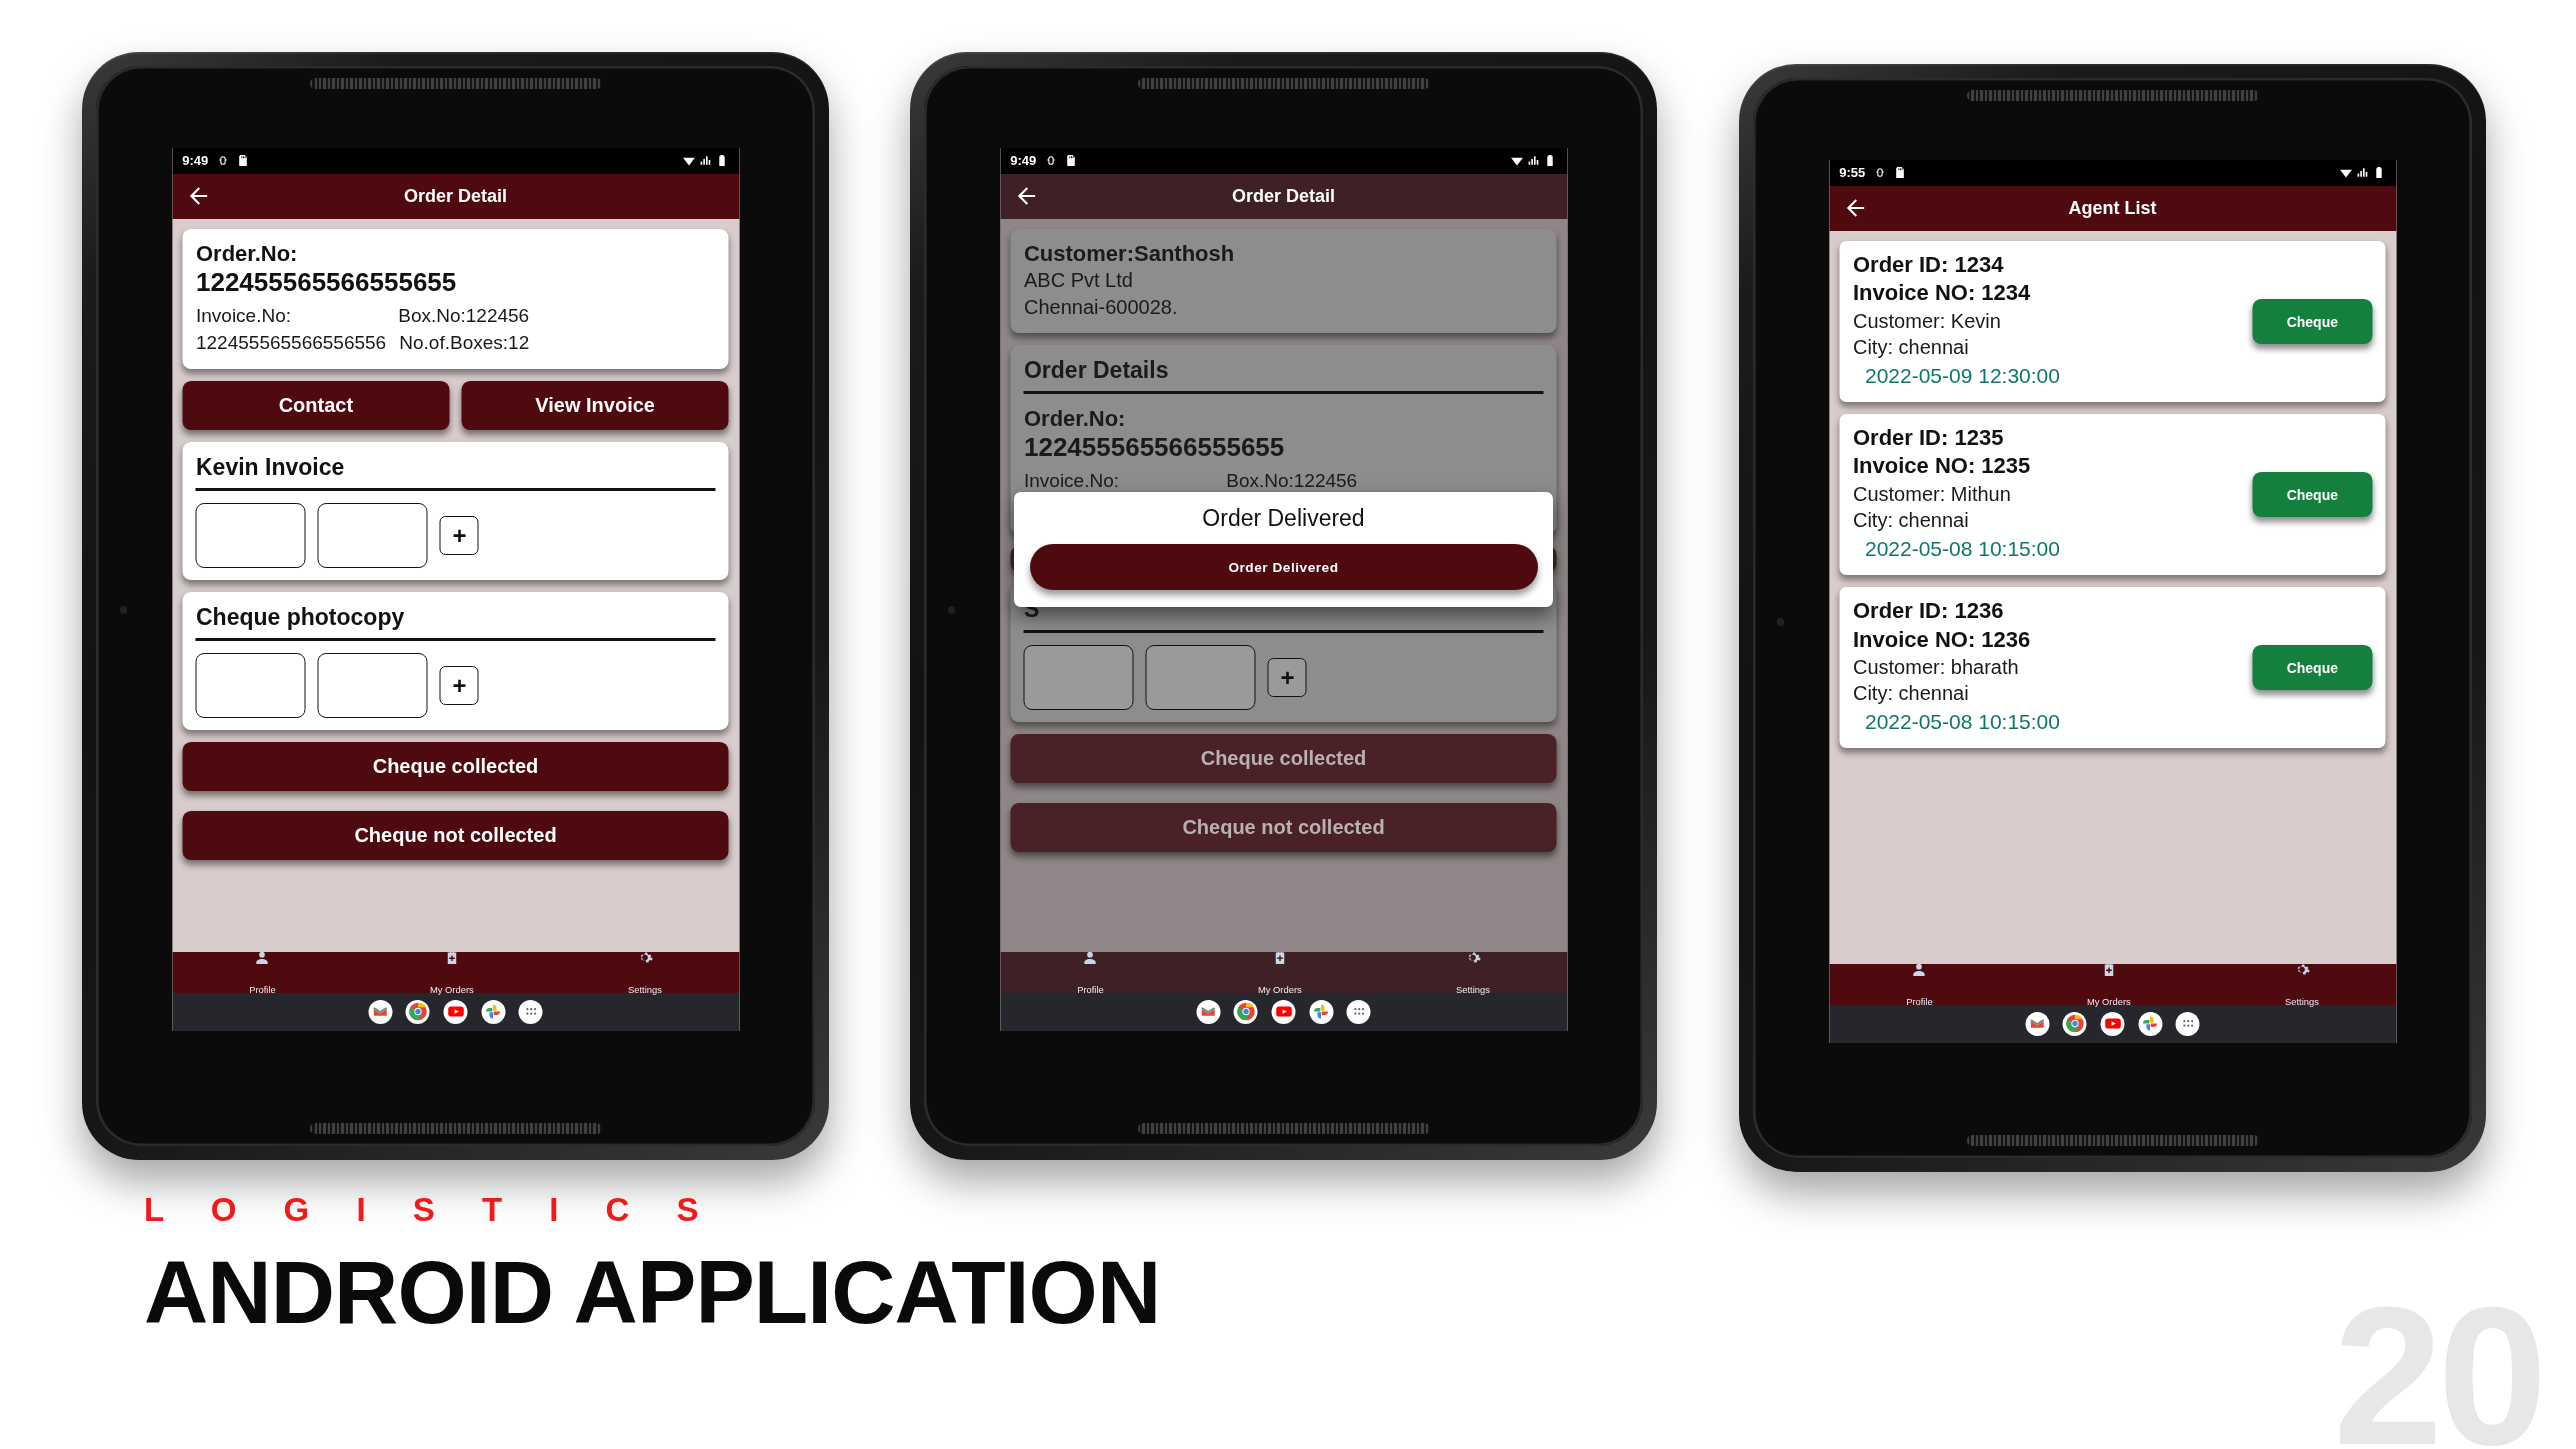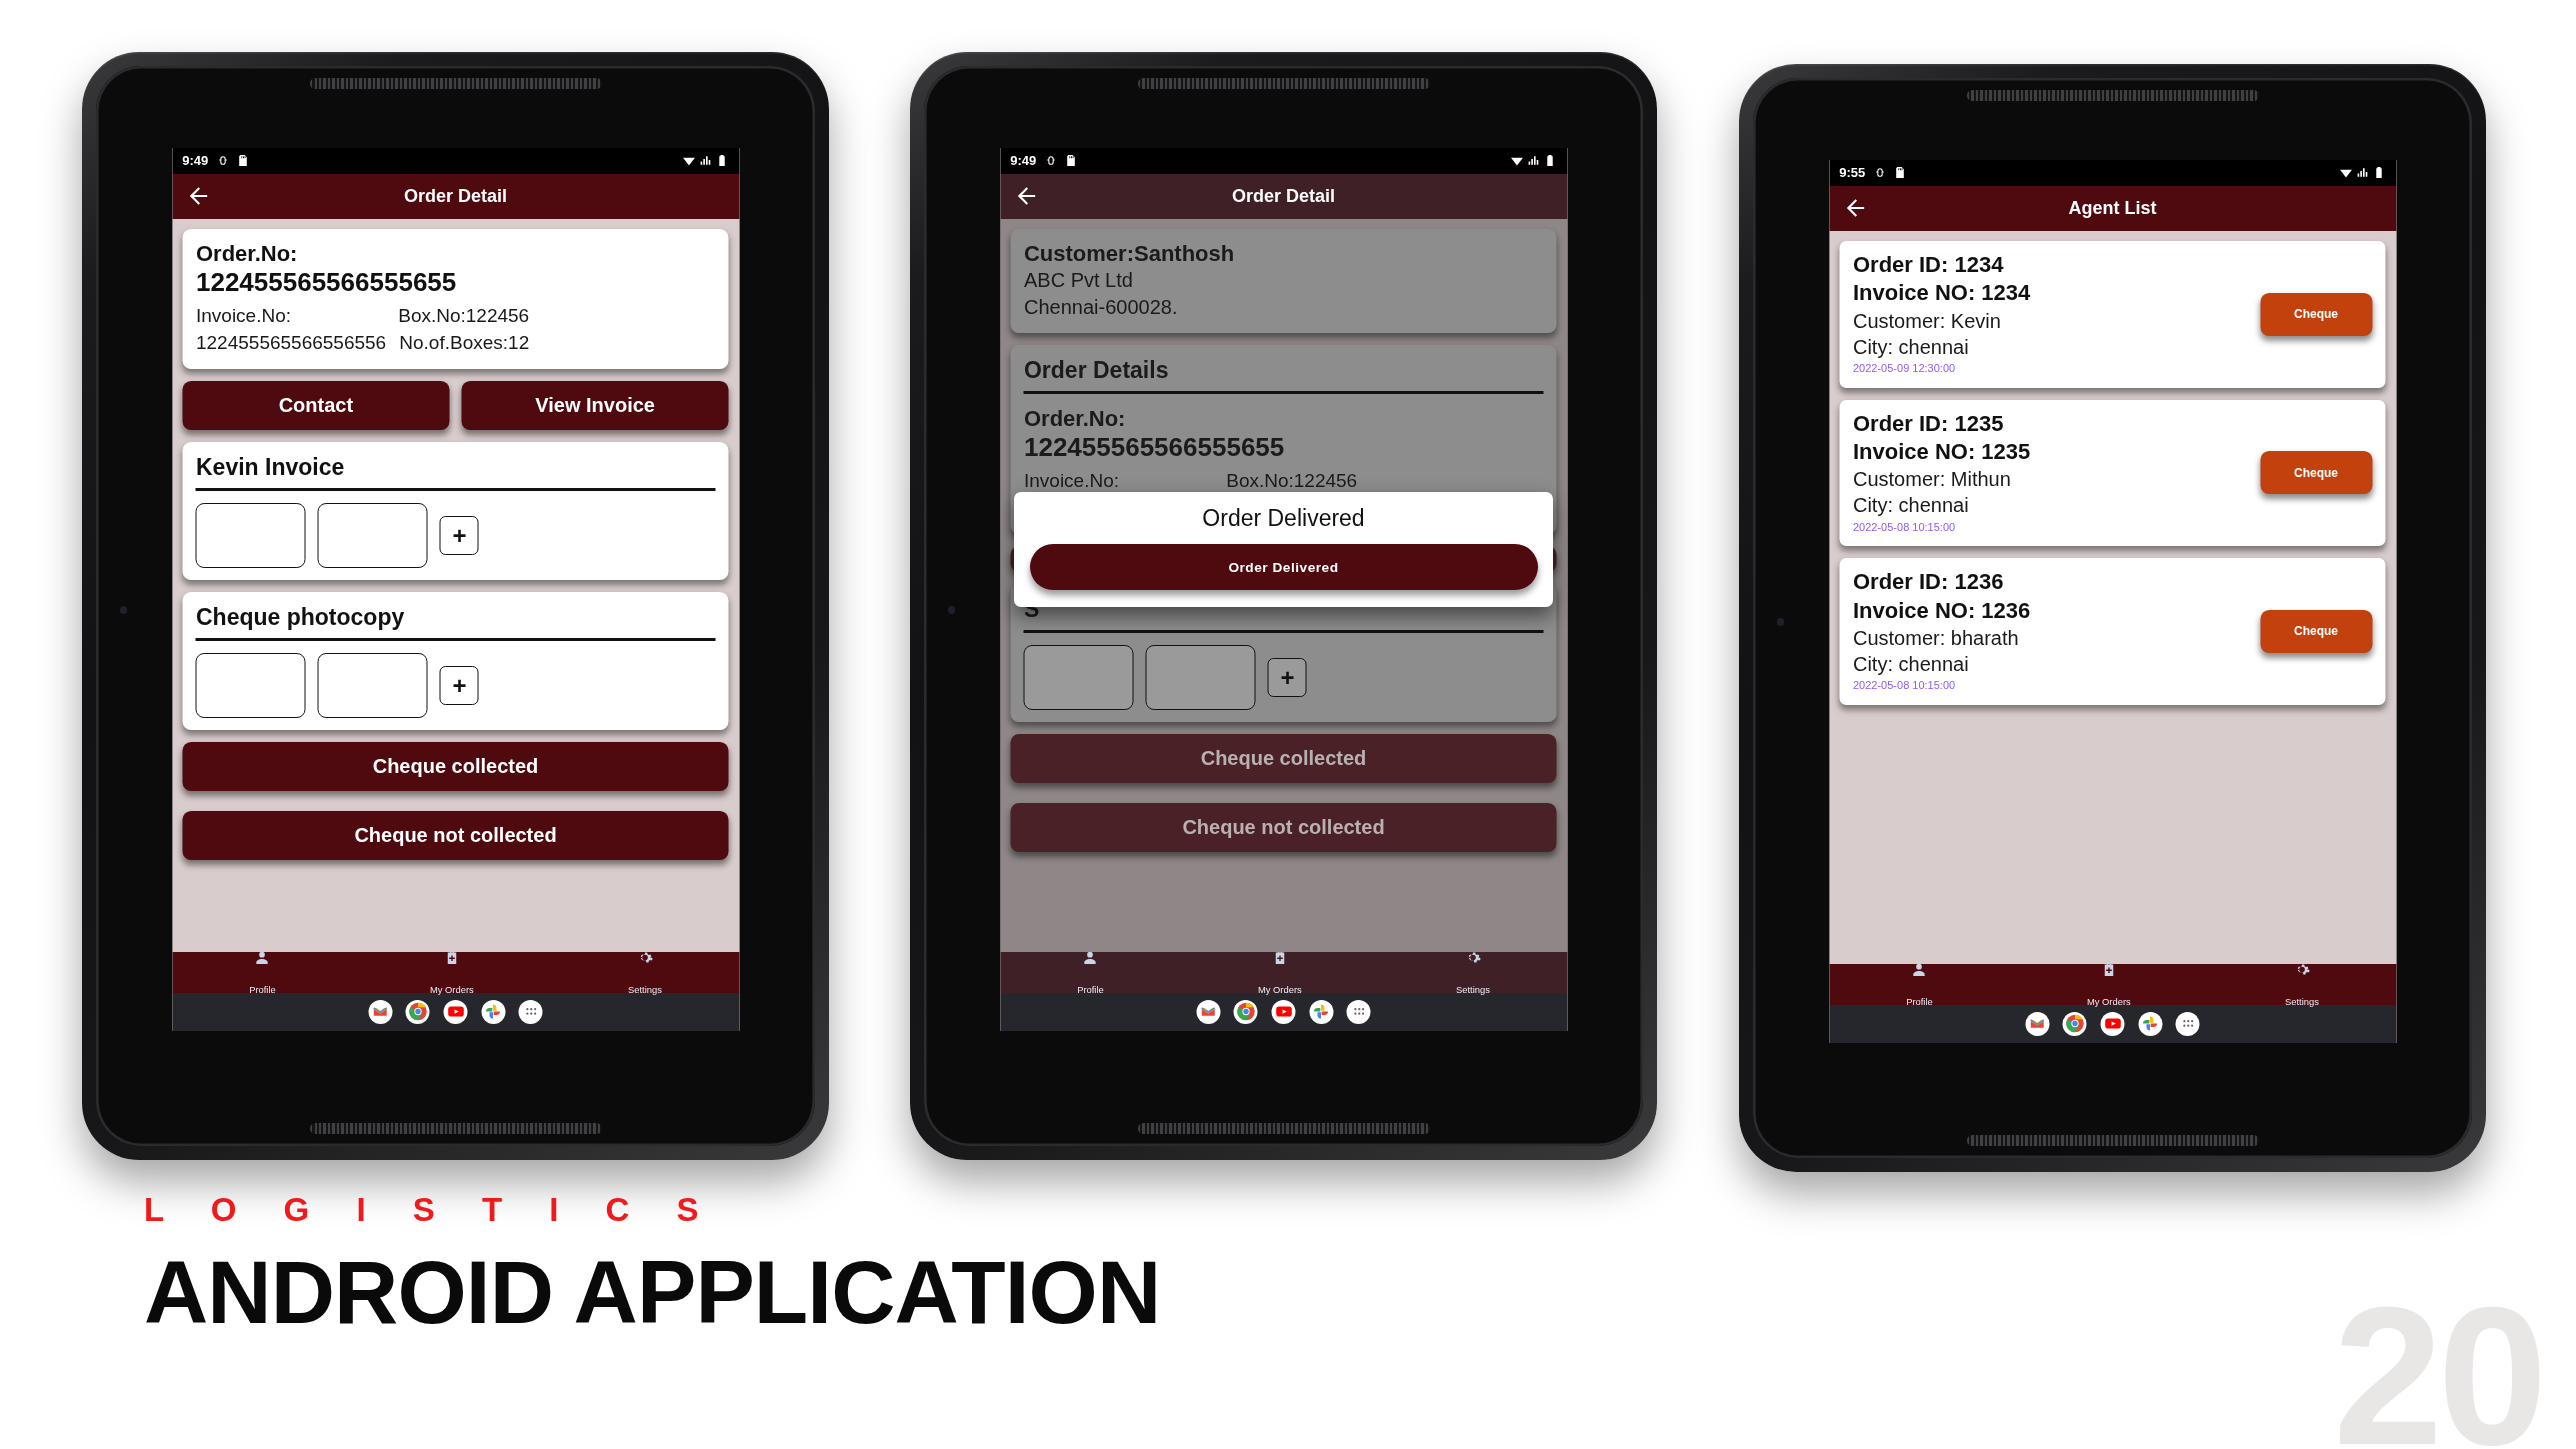--- a/index.html
+++ b/index.html
@@ -161,24 +161,24 @@
   
   .agent-card {
     background: #fff; border-radius: 6.9px; padding: 10.3px 13.7px;
     box-shadow: 0 4.3px 6px rgba(0,0,0,.42); margin-bottom: 12px;
     display: flex; align-items: center; justify-content: space-between; gap: 0;
   }
   .ag-l { flex: 1; }
   .ag-id { font-size: 22px; font-weight: 800; color: #111; line-height: 1.28; }
   .ag-inv { font-size: 22px; font-weight: 800; color: #111; line-height: 1.28; }
   .ag-line { font-size: 20px; color: #1a1a1a; line-height: 1.3; }
-  .ag-date { font-size: 11px; color: #8b5cf6; line-height: 1.45; margin-top: 1.7px; }
+  .ag-date { font-size: 21px; color: #0f766e; line-height: 1.45; margin-top: 1.7px; margin-left: 12px; }
   .ag-btn {
-    background: #c2410c; color: #fff; border: none; border-radius: 8.6px;
-    padding: 14.6px 34px; font-size: 12px; font-weight: 700;
+    background: #15803d; color: #fff; border: none; border-radius: 8.6px;
+    padding: 14.6px 34px; font-size: 14px; font-weight: 700;
     font-family: "Liberation Sans", sans-serif;
     box-shadow: 0 4.3px 6px rgba(0,0,0,.45); cursor: pointer; white-space: nowrap;
   }
 </style>
 </head>
 <body>
 
 <div class="stage">
 
   <div class="watermark">20</div>

